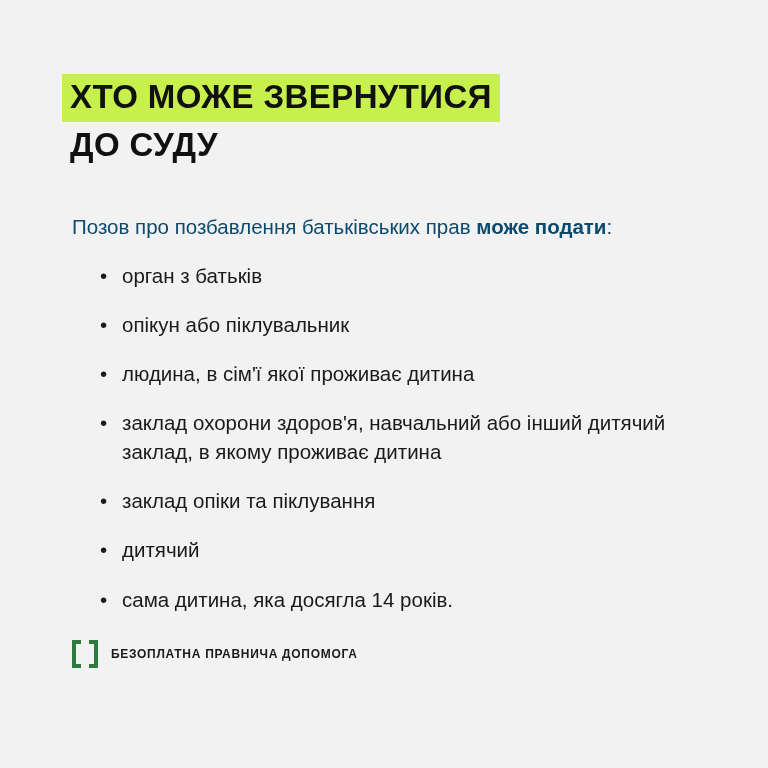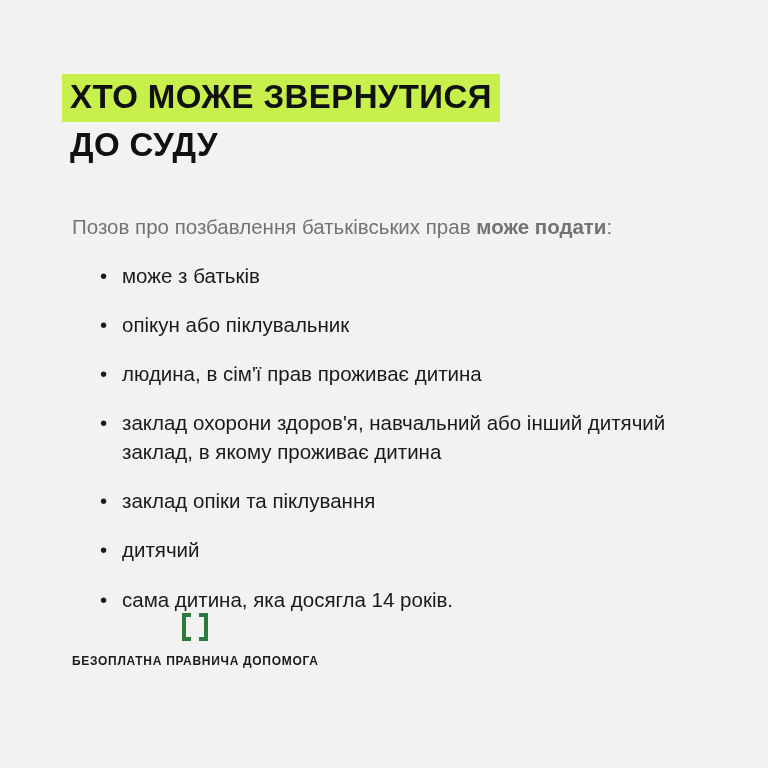--- a/index.html
+++ b/index.html
@@ -39,21 +39,21 @@
     padding: 2px 8px 4px 8px;
     margin-left: -8px;
   }
   .title-line.highlight {
     background: #c8f04c;
   }
   
   .intro {
     font-size: 20.5px;
     line-height: 1.48;
-    color: #737373;
+    color: #0c4a6e;
     margin: 0 0 18px 2px;
     max-width: 600px;
   }
   .intro b {
     font-weight: bold;
   }
   
   ul.points {
     list-style: none;
     margin: 0;
@@ -80,21 +80,20 @@
     color: #1a1a1a;
   }
   
   .footer {
     position: absolute;
     left: 72px;
     bottom: 100px;
     display: flex;
     align-items: center;
     gap: 13px;
-    flex-direction: column;
   }
   .footer-logo {
     width: 26px;
     height: 28px;
     position: relative;
   }
   .footer-logo .bracket {
     position: absolute;
     top: 0;
     width: 9px;
@@ -129,29 +128,29 @@
     <span class="title-line">ДО СУДУ</span>
   </div>
 
   <p class="intro">
     <span>Позов про позбавлення батьківських прав </span><b>може подати</b><span>:</span>
   </p>
 
   <ul class="points">
     <li>
       <span class="bullet">•</span>
-      <span>може з батьків</span>
+      <span>орган з батьків</span>
     </li>
     <li>
       <span class="bullet">•</span>
       <span>опікун або піклувальник</span>
     </li>
     <li>
       <span class="bullet">•</span>
-      <span>людина, в сім'ї прав проживає дитина</span>
+      <span>людина, в сім'ї якої проживає дитина</span>
     </li>
     <li>
       <span class="bullet">•</span>
       <span>заклад охорони здоров'я, навчальний або інший дитячий заклад, в якому проживає дитина</span>
     </li>
     <li>
       <span class="bullet">•</span>
       <span>заклад опіки та піклування</span>
     </li>
     <li>

